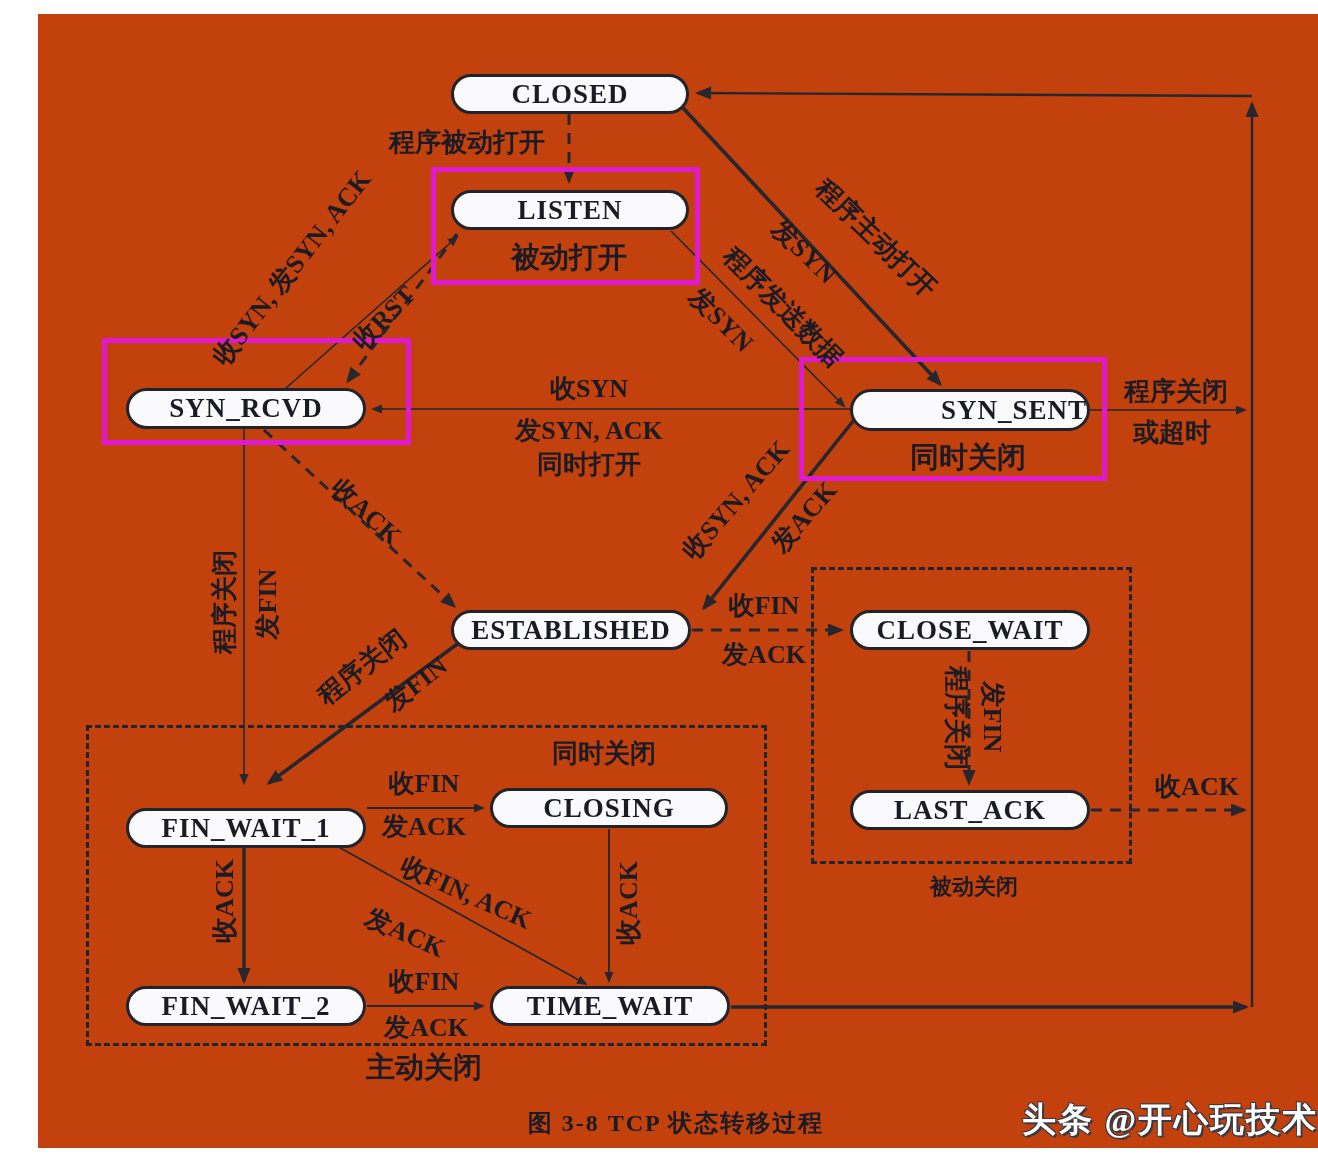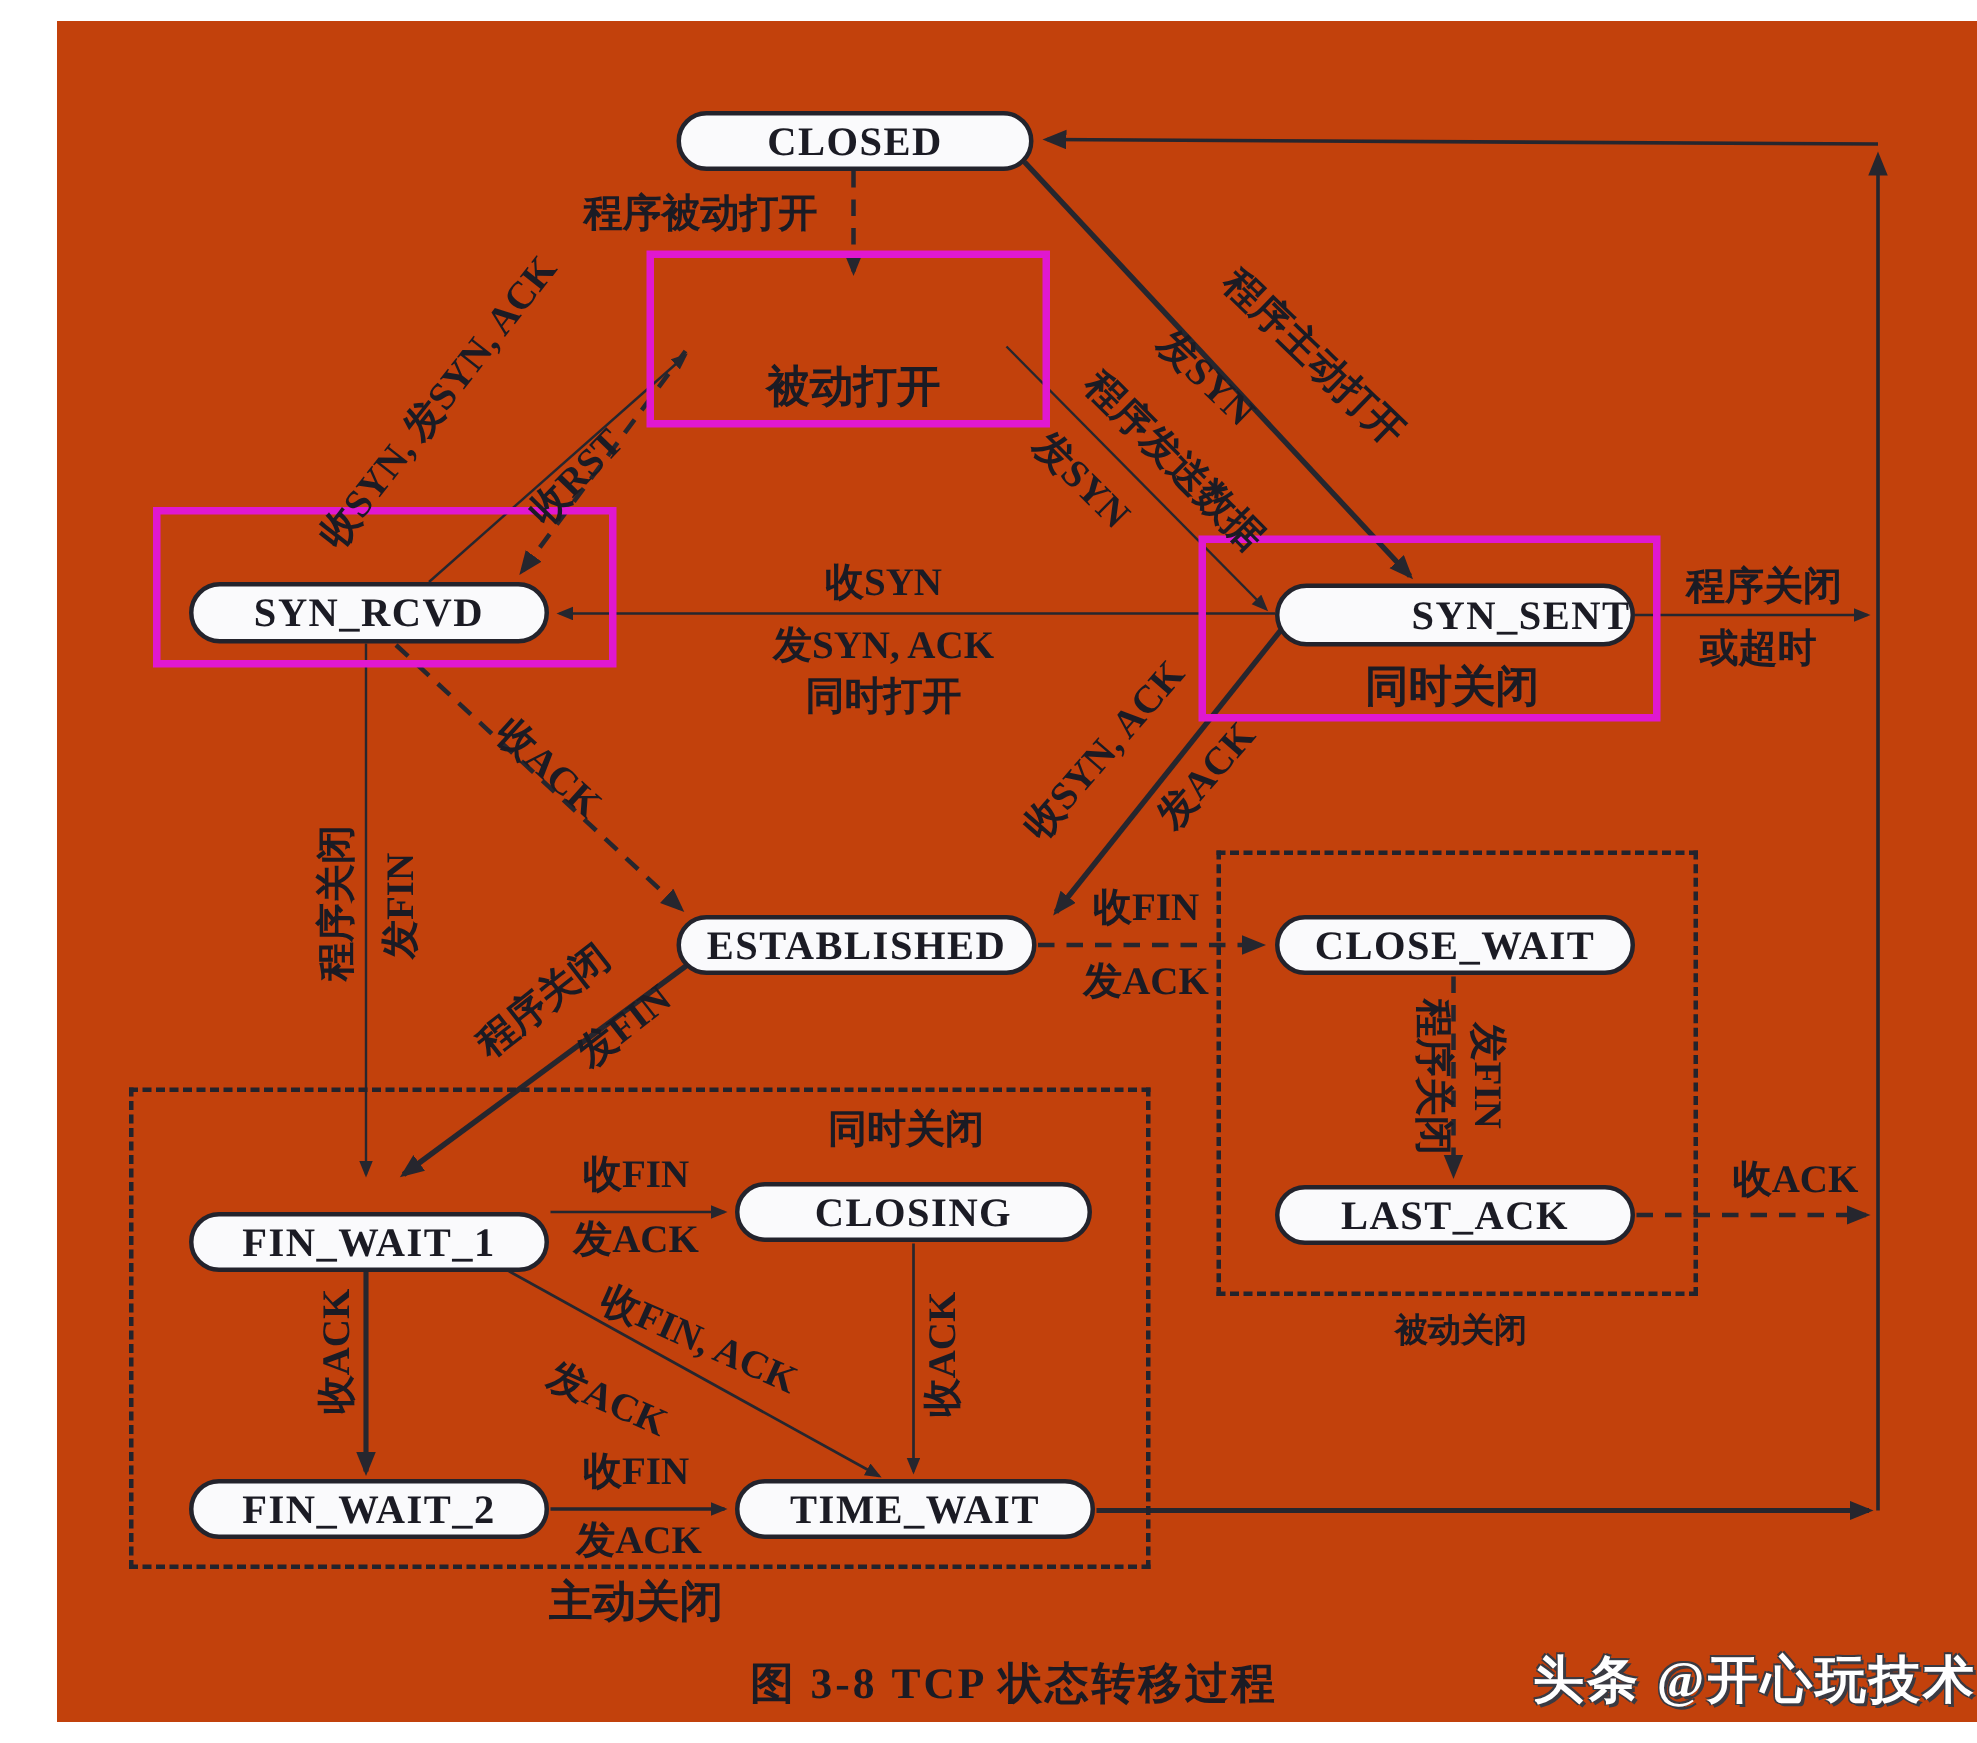--- a/index.html
+++ b/index.html
@@ -17,21 +17,21 @@
     border:3px solid #23232c;border-radius:22px;background:#fafafc;
     font-weight:bold;font-size:27px;letter-spacing:1px;color:#1b1b24;
     box-sizing:border-box;z-index:5;
   }
   .hibox{position:absolute;border:5px solid #e018d0;box-sizing:border-box;z-index:4;}
   .dashbox{position:absolute;border:3px dashed #23232c;box-sizing:border-box;z-index:1;}
   .lbl{
     position:absolute;white-space:nowrap;font-weight:bold;font-size:26px;
     color:#1b1b24;transform:translate(-50%,-50%);z-index:6;
   }
-  .cap{font-size:29px;letter-spacing:2px;}
+  .cap{font-size:24px;letter-spacing:2px;}
   .wm{
     color:#ffffff;font-size:34px;letter-spacing:2px;
     text-shadow:2px 2px 0 #3a3a42,-1px -1px 0 #3a3a42,1px -1px 0 #3a3a42,-1px 1px 0 #3a3a42;
   }
 </style>
 </head>
 <body>
 
 <div id="stage">
 
@@ -90,20 +90,23 @@
 
   <div class="dashbox" style="left:787px;top:567px;width:321px;height:297px;"></div>
   <div class="dashbox" style="left:62px;top:725px;width:681px;height:321px;"></div>
 
   <div class="hibox" style="left:407px;top:167px;width:269px;height:118px;"></div>
   <div class="hibox" style="left:78px;top:338px;width:309px;height:107px;"></div>
   <div class="hibox" style="left:775px;top:357px;width:308px;height:124px;"></div>
 
   <div class="pill" style="left:427px;top:74px;width:238px;height:40px;">
       <span>CLOSED</span>
+    </div>
+  <div class="pill" style="left:427px;top:190px;width:238px;height:40px;">
+      <span>LISTEN</span>
     </div>
   <div class="pill" style="left:102px;top:388px;width:240px;height:41px;">
       <span>SYN_RCVD</span>
     </div>
   <div class="pill" style="left:826px;top:389px;width:240px;height:42px;justify-content:flex-end;">
       <span>SYN_SENT</span>
     </div>
   <div class="pill" style="left:826px;top:610px;width:240px;height:40px;">
       <span>CLOSE_WAIT</span>
     </div>

